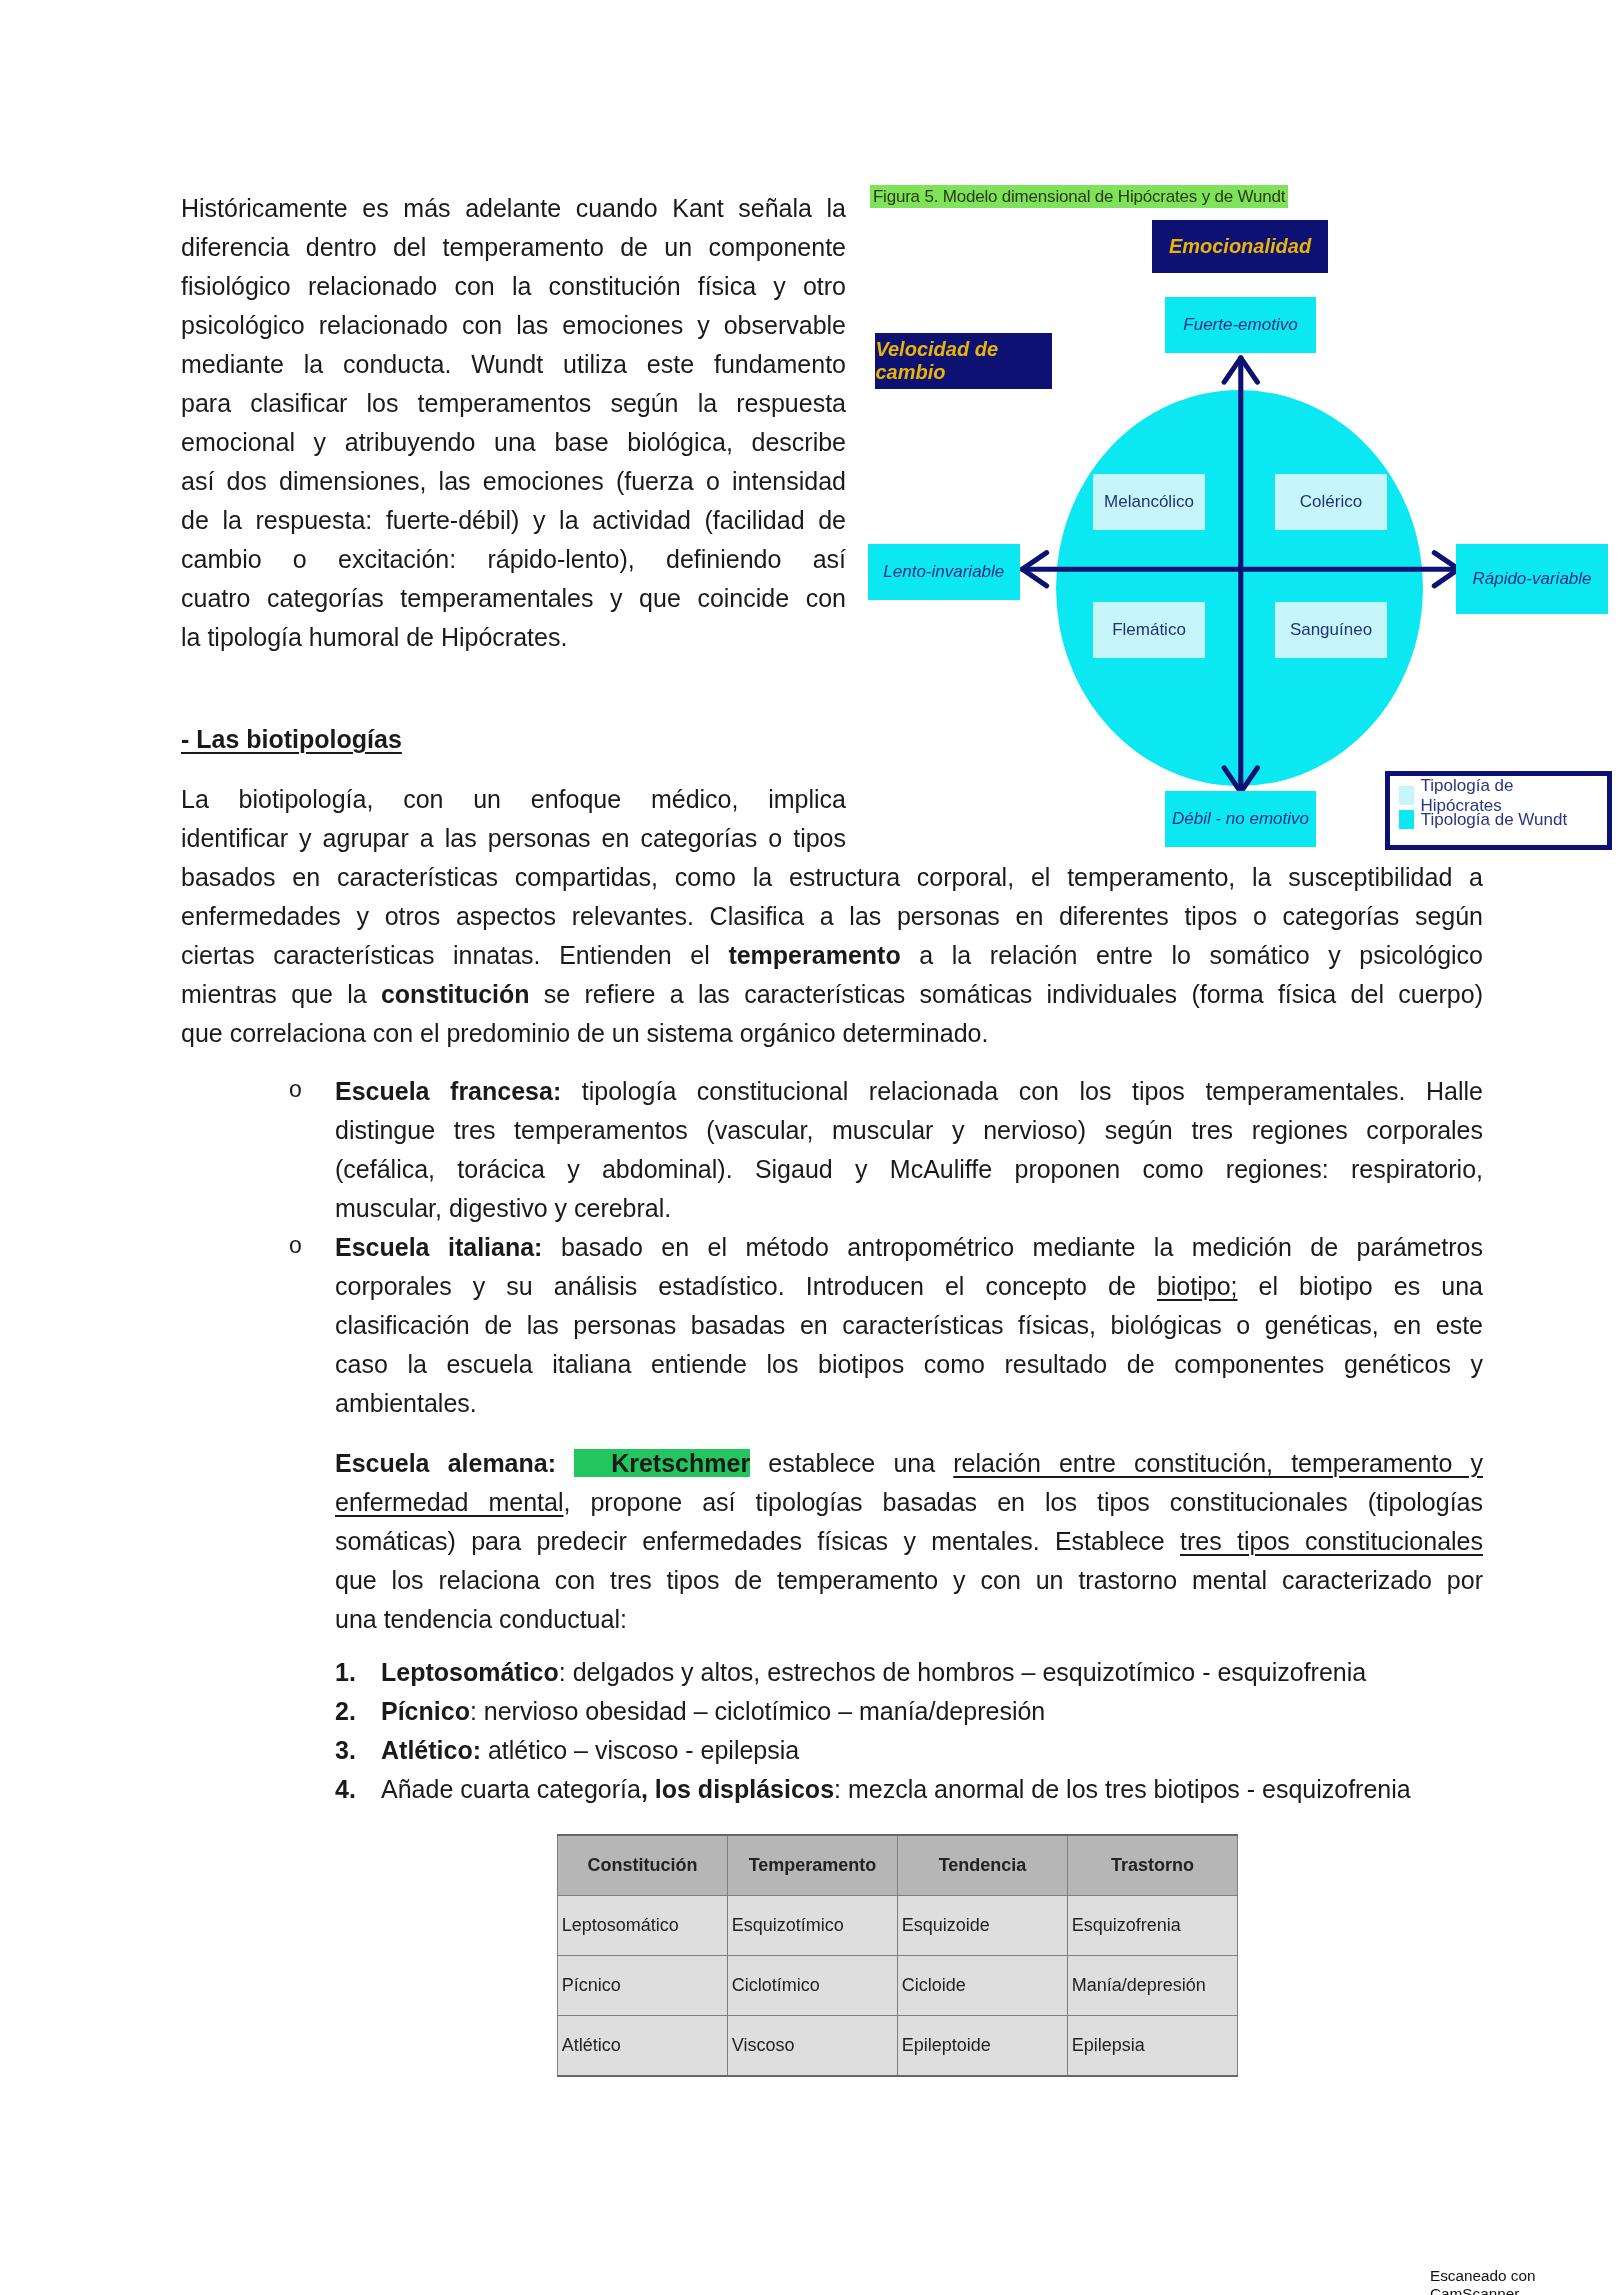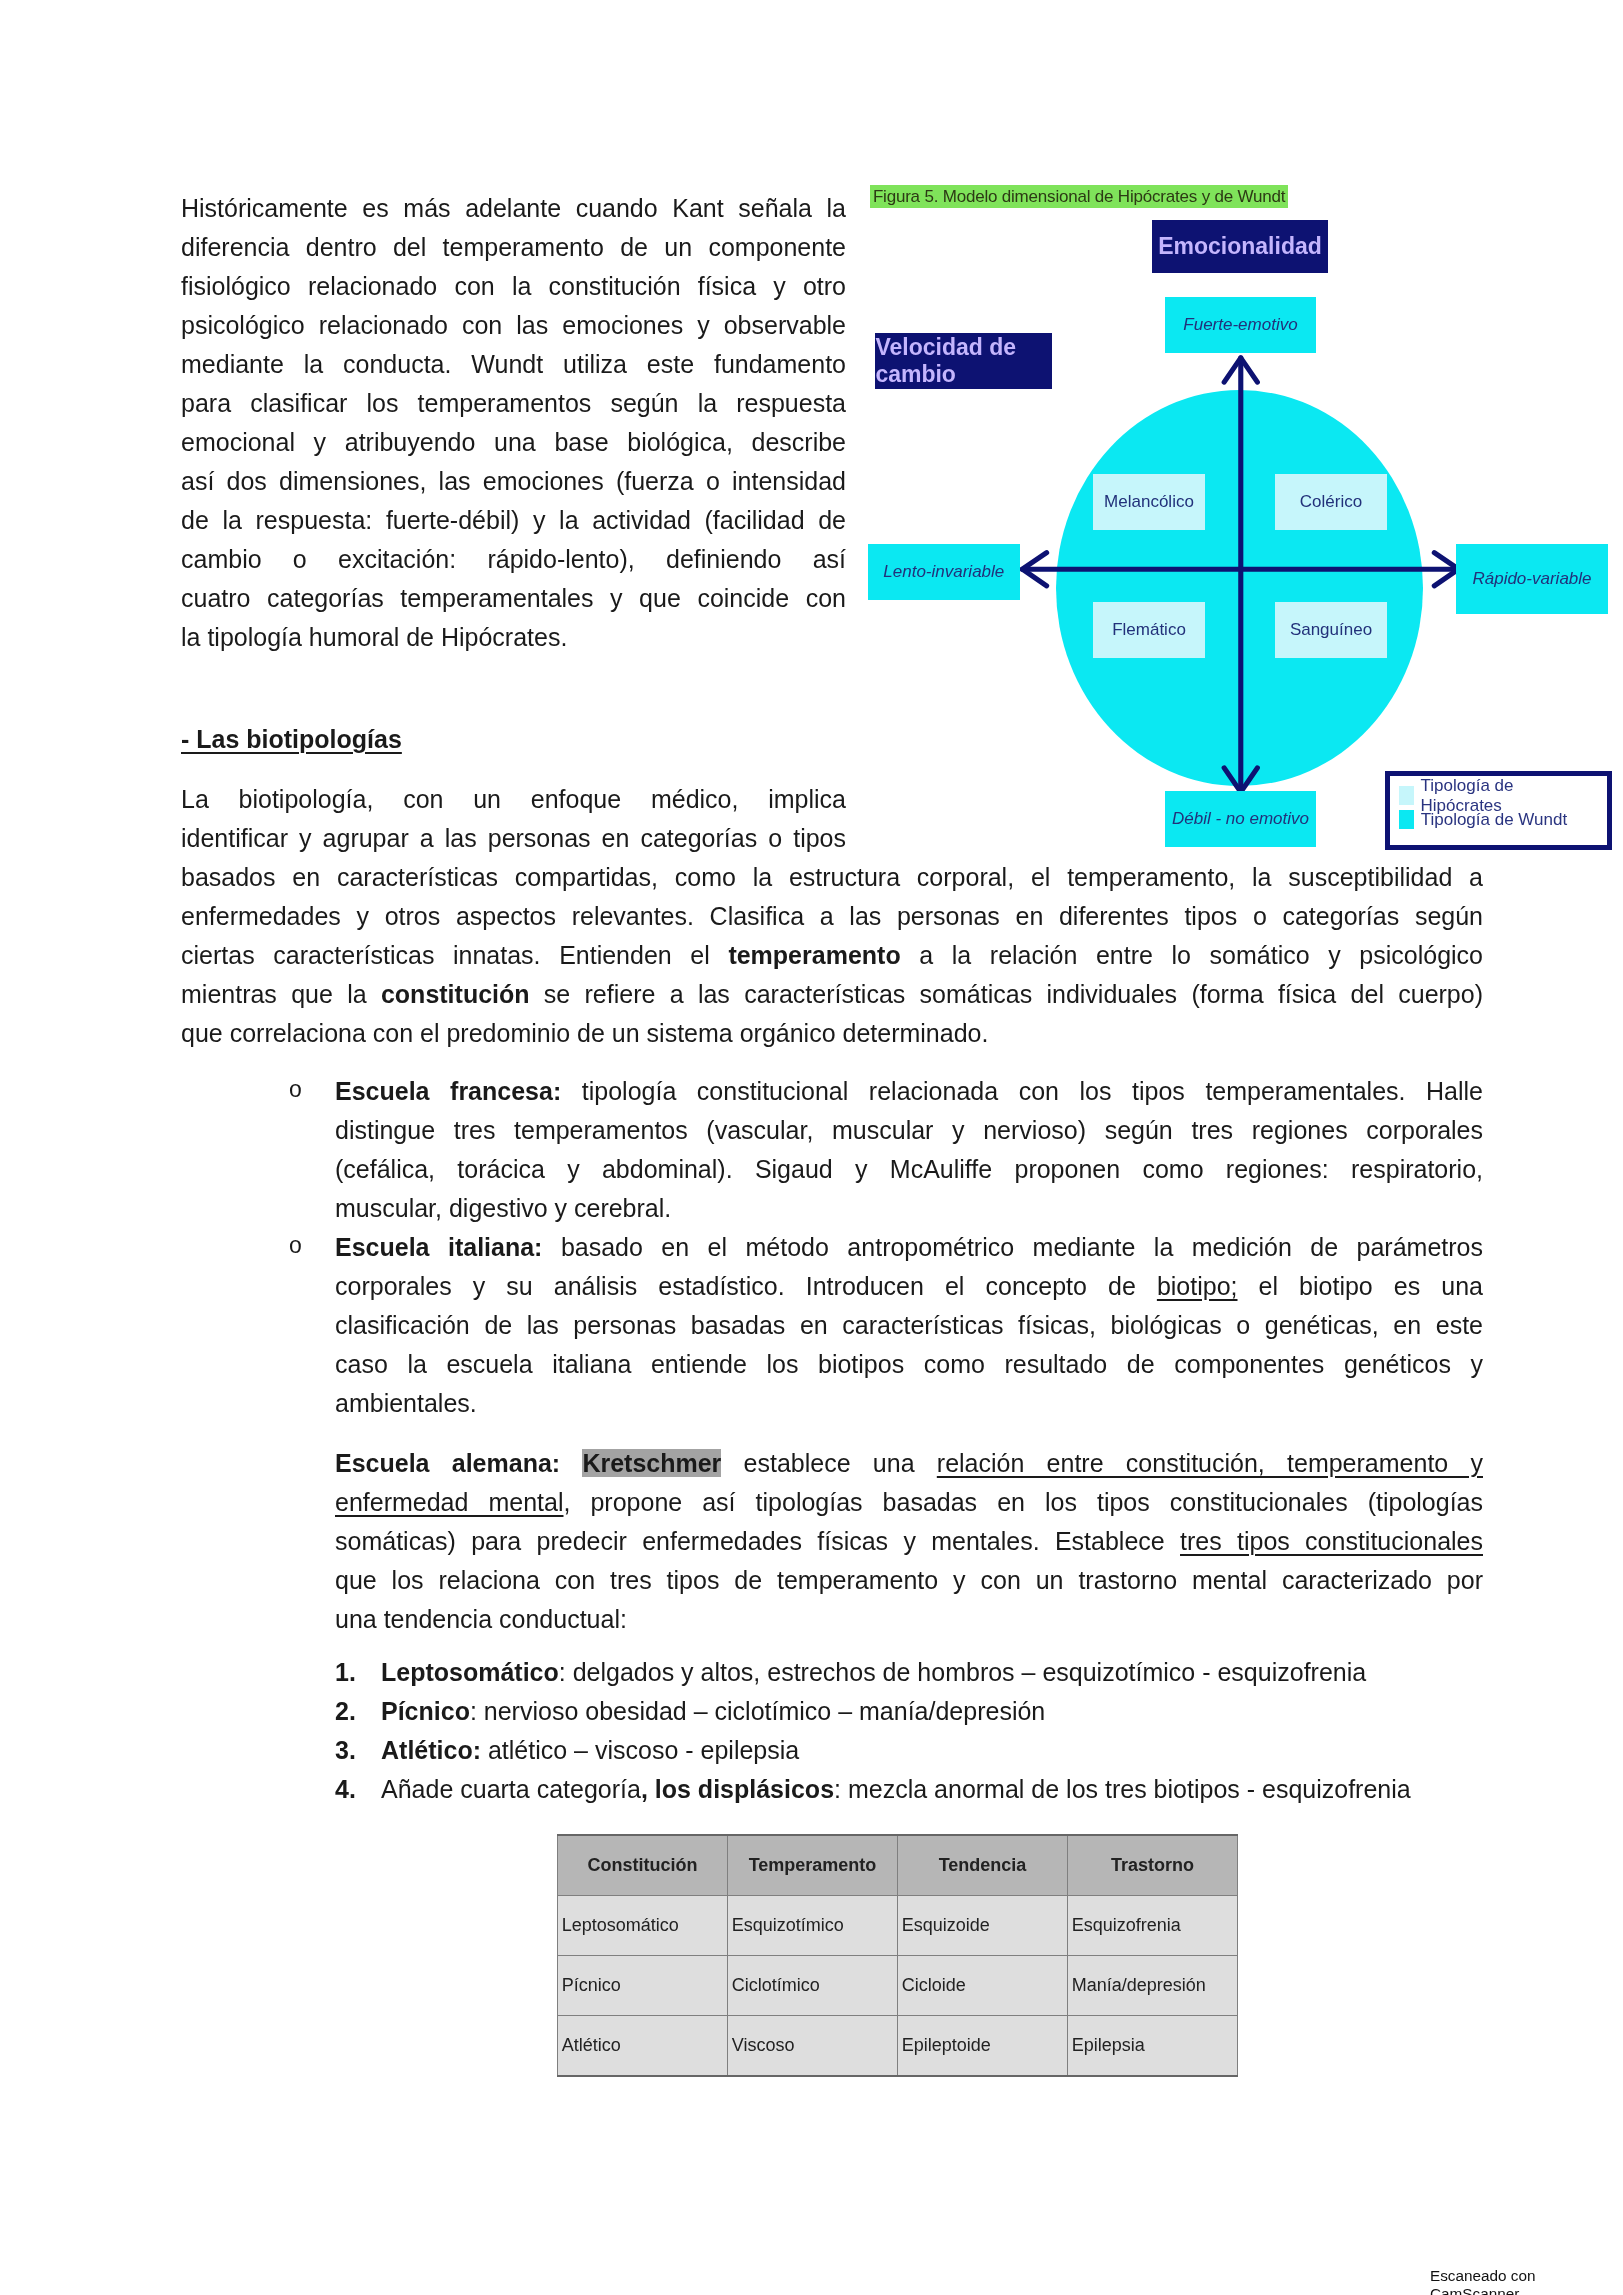--- a/index.html
+++ b/index.html
@@ -4,26 +4,26 @@
 <style>
   html, body { margin:0; padding:0; background:#ffffff; }
   body { width:1624px; height:2295px; position:relative; overflow:hidden;
          font-family:"Liberation Sans", "DejaVu Sans", sans-serif; color:#1a1a1a; }
   .abs { position:absolute; }
   .txt { font-size:25px; line-height:39px; text-align:justify; }
   .line { display:block; text-align:justify; text-align-last:justify; white-space:nowrap; }
   .line.last { text-align-last:left; }
   b { font-weight:bold; }
   u { text-decoration:underline; text-decoration-thickness:1.9px; text-underline-offset:3.8px; }
-  .hl { background:#a3a3a3; }
+  .hl { background:#22c55e;padding-left:37px; }
 
   
   .caption { font-size:17px; color:#2c3a14; background:#7fe35a; padding:1.3px 2.6px; letter-spacing:-0.2px; }
-  .navy-box { background:#0d1272; color:#c4b5fd; font-weight:bold; font-size:23px;
-              display:flex; align-items:center; justify-content:center; }
+  .navy-box { background:#0d1272; color:#eab308; font-weight:bold; font-size:20px;
+              display:flex; align-items:center; justify-content:center;font-style:italic; }
   .cyan-box { background:#0be8f2; color:#22317a; font-size:17px;
               display:flex; align-items:center; justify-content:center;font-style:italic; }
   .pale-box { background:#c6f6fb; color:#22317a; font-size:17px;
               display:flex; align-items:center; justify-content:center; }
   .legend { border:5.7px solid #0d1272; background:#fff; box-sizing:border-box; padding:7.7px 9px; }
   .legend-row { display:flex; align-items:center; font-size:17px; color:#2a3480; height:24px; }
   .swatch { width:15.3px; height:19px; margin-right:6.4px; }
 
   
   .bullet { font-size:23px; }

